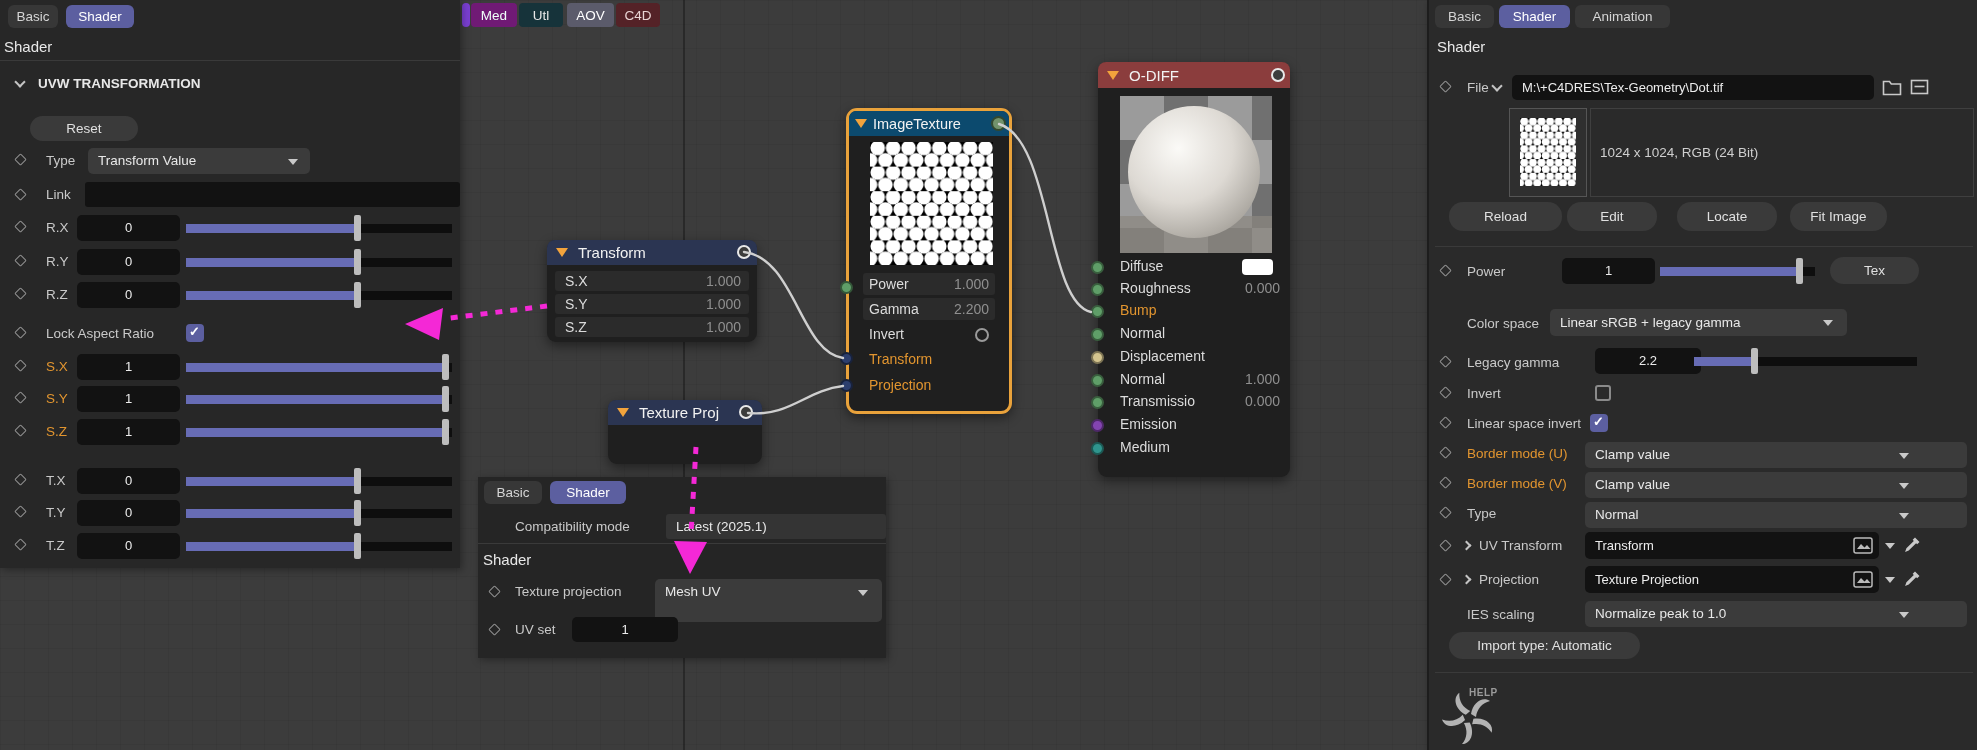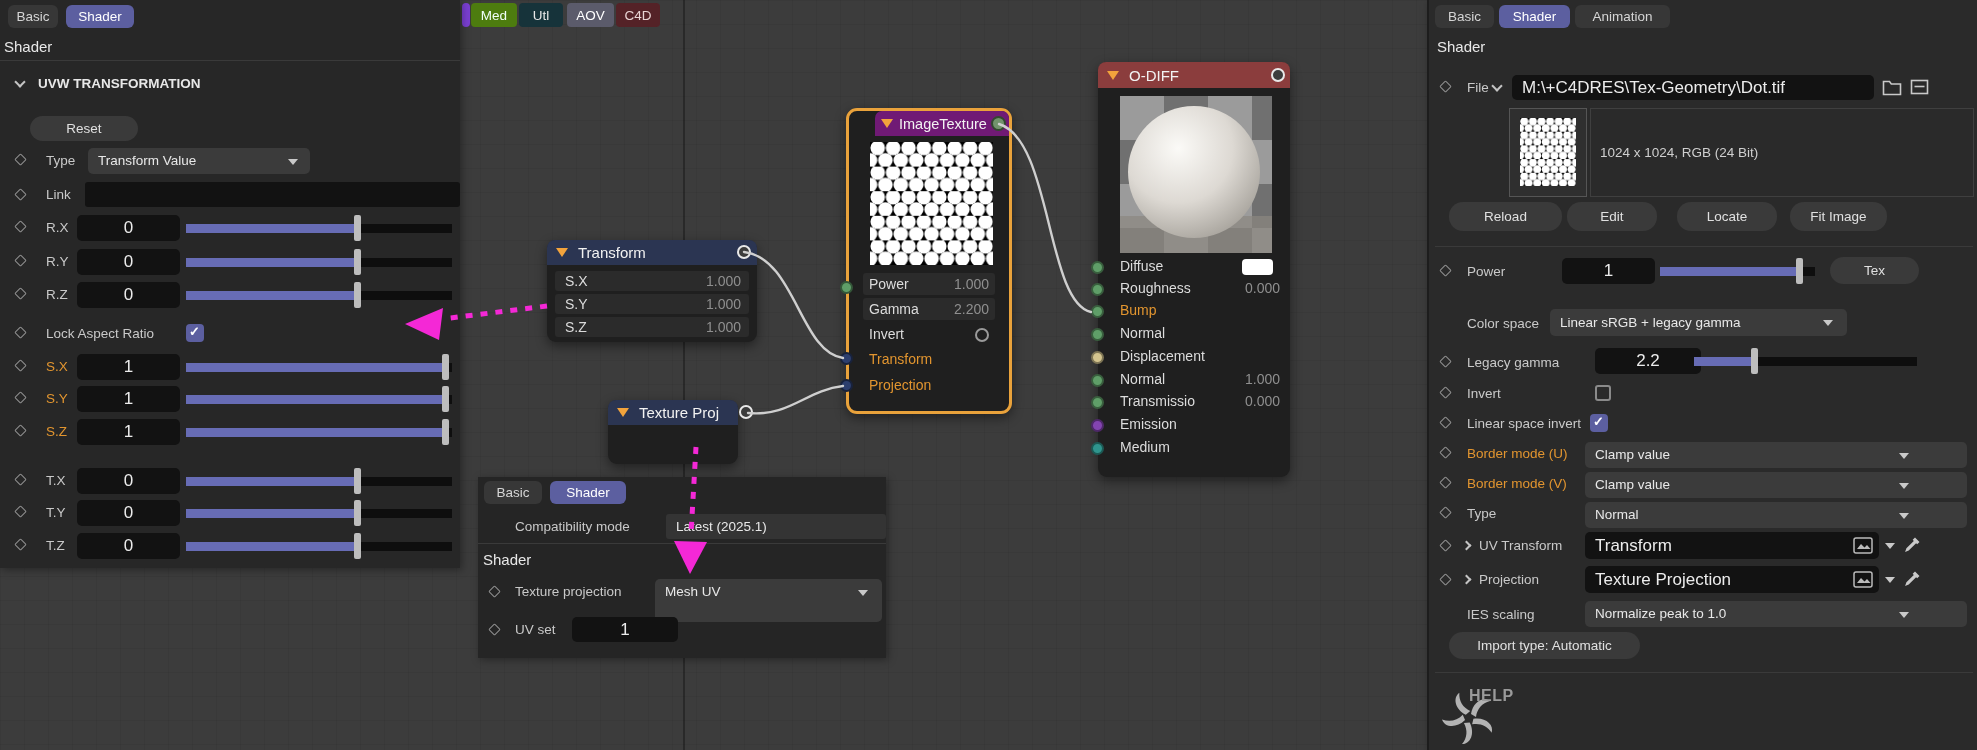--- a/index.html
+++ b/index.html
@@ -19,21 +19,21 @@
   .tab { position:absolute; top:5px; height:23px; border-radius:6px; background:#373737;
          color:#d5d5d5; font-size:13.5px; display:flex; align-items:center; justify-content:center; }
   .tab.active { background:#5c5fa0; color:#ffffff; }
   .heading { position:absolute; font-size:15px; color:#e8e8e8; }
   .divider { position:absolute; height:1px; background:#3a3a3a; }
   .dia { position:absolute; width:9px; height:9px; border:1.5px solid #8f8f8f;
          transform:rotate(45deg); border-radius:1.5px; }
   .lbl { position:absolute; font-size:13.5px; color:#c9c9c9; white-space:nowrap; }
   .lbl.orange { color:#e2952f; }
   .field { position:absolute; background:#121212; border-radius:5px; color:#ececec;
-           font-size:17px; text-align:center; }
+           font-size:13px; text-align:center; }
   .field.left { text-align:left; padding-left:10px; }
   .dropdown { position:absolute; background:#3b3b3b; border-radius:5px; color:#e8e8e8;
               font-size:13.5px; padding-left:10px; white-space:nowrap; overflow:hidden; }
   .dd-arrow { position:absolute; width:0; height:0; border:5px solid transparent;
               border-top:6px solid #c9c9c9; }
   .track { position:absolute; height:9px; background:#0e0e0e; }
   .fill  { position:absolute; height:9px; background:#676cb5; }
   .sh    { position:absolute; width:7px; height:26px; background:#bdbdbd; border-radius:2px; }
   .pill  { position:absolute; background:#3a3a3a; border-radius:14px; color:#e0e0e0;
            font-size:13.5px; display:flex; align-items:center; justify-content:center; }
@@ -57,21 +57,21 @@
   .gt-sliver { left:462px; width:8px; background:#7a3fd0; }
   .gt0 { left:471px; width:46px; } .gt1 { left:519px; width:44px; }
   .gt2 { left:567px; width:47px; } .gt3 { left:616px; width:44px; }
 
   
   .node { position:absolute; background:#1f1f1f; border-radius:9px; z-index:10;
           box-shadow:0 4px 12px rgba(0,0,0,0.45); }
   .node-header { position:absolute; left:0; top:0; right:0; height:25px; border-radius:8px 8px 0 0;
                  display:flex; align-items:center; color:#f2f2f2; font-size:15px; }
   .hdr-blue { background:#2b3552; }
-  .hdr-brightblue { background:#701a75;margin-left:26px; }
+  .hdr-brightblue { background:#0c4a6e; }
   .hdr-maroon { background:#8b3d3d; }
   .tri { width:0; height:0; border-left:6px solid transparent; border-right:6px solid transparent;
          border-top:9px solid #f2a33c; margin:0 10px 0 9px; }
   .ring-port { position:absolute; width:14px; height:14px; border-radius:50%;
                border:2.5px solid #e8e8e8; background:#3c3c3c; z-index:13; }
   .nrow-strip { position:absolute; background:#2b2b2b; border-radius:3px; height:20px; }
   .nlabel { position:absolute; font-size:14px; color:#dcdcdc; white-space:nowrap; }
   .nlabel.orange { color:#e2952f; }
   .nvalue { position:absolute; font-size:14px; color:#8f8f8f; text-align:right; }
   .inport { position:absolute; width:13px; height:13px; border-radius:50%;
@@ -88,21 +88,21 @@
 </head>
 <body>
 
 <div id="stage">
 
   <div id="graph">
     <div class="vmajor" style="left:683px"></div>
   </div>
 
   <div class="gtab gt-sliver"></div>
-  <div class="gtab gt0" style="background:#4d7c0f;color:#f0fff9">Med</div>
+  <div class="gtab gt0" style="background:#701a75;color:#f0fff9">Med</div>
   <div class="gtab gt1" style="background:#16333a;color:#e8e8e8">Utl</div>
   <div class="gtab gt2" style="background:#5b5b6b;color:#ffffff">AOV</div>
   <div class="gtab gt3" style="background:#542227;color:#e8d4d4">C4D</div>
 
   <svg id="wires" class="layer" width="1977" height="750">
     <path d="M744,252 C795,258 800,352 843,358" fill="none" stroke="#cfcfcf" stroke-width="2.4" stroke-linecap="round"></path>
     <path d="M748,413 C790,417 806,390 843,386" fill="none" stroke="#cfcfcf" stroke-width="2.4" stroke-linecap="round"></path>
     <path d="M999,124 C1052,140 1046,302 1091,312" fill="none" stroke="#cfcfcf" stroke-width="2.4" stroke-linecap="round"></path>
   </svg>
 
@@ -116,21 +116,21 @@
     <div class="nrow-strip" style="left:8px;top:54px;width:194px"></div>
     <div class="nrow-strip" style="left:8px;top:77px;width:194px"></div>
     <span class="nlabel" style="left:18px;top:33px">S.X</span>
     <span class="nvalue" style="right:16px;top:33px">1.000</span>
     <span class="nlabel" style="left:18px;top:56px">S.Y</span>
     <span class="nvalue" style="right:16px;top:56px">1.000</span>
     <span class="nlabel" style="left:18px;top:79px">S.Z</span>
     <span class="nvalue" style="right:16px;top:79px">1.000</span>
   </div>
 
-  <div class="node" style="left:608px;top:400px;width:130px;height:64px">
+  <div class="node" style="left:608px;top:400px;width:154px;height:64px">
     <div class="node-header hdr-blue">
       <span class="tri"></span>
       <span>Texture Proj</span>
     </div>
     <span class="ring-port" style="left:131px;top:5px"></span>
   </div>
 
   <div class="node" style="left:846px;top:108px;width:166px;height:306px;border:3px solid #e9a23b;border-radius:11px">
     <div class="node-header hdr-brightblue" style="border-radius:7px 7px 0 0">
       <span class="tri" style="margin:0 6px 0 6px"></span>
@@ -452,21 +452,21 @@
         <g>
           <path d="M2 -4 C 4 -16 14 -22 21 -17 C 13 -15 8 -9 7 -1 Z"></path>
           <path d="M2 -4 C 4 -16 14 -22 21 -17 C 13 -15 8 -9 7 -1 Z" transform="rotate(72)"></path>
           <path d="M2 -4 C 4 -16 14 -22 21 -17 C 13 -15 8 -9 7 -1 Z" transform="rotate(144)"></path>
           <path d="M2 -4 C 4 -16 14 -22 21 -17 C 13 -15 8 -9 7 -1 Z" transform="rotate(216)"></path>
           <path d="M2 -4 C 4 -16 14 -22 21 -17 C 13 -15 8 -9 7 -1 Z" transform="rotate(288)"></path>
         </g>
         <circle r="3.2" fill="#2a2a2a"></circle>
       </g>
     </svg>
-    <span style="position:absolute;left:40px;top:687px;font-size:16px;font-weight:bold;color:#9a9a9a;letter-spacing:0.5px">HELP</span>
+    <span style="position:absolute;left:40px;top:687px;font-size:10px;font-weight:bold;color:#9a9a9a;letter-spacing:0.5px">HELP</span>
   </div>
 
   <svg id="arrows" class="layer" width="1977" height="750">
     <path d="M547,306 L450,318" stroke="#f428d6" stroke-width="5" stroke-dasharray="7 8" fill="none"></path>
     <polygon points="405,324 443,308 439,340" fill="#f428d6"></polygon>
     <path d="M696,447 L691,534" stroke="#f428d6" stroke-width="5" stroke-dasharray="7 8" fill="none"></path>
     <polygon points="674,541 707,542 690,574" fill="#f428d6"></polygon>
   </svg>
 
 </div>

